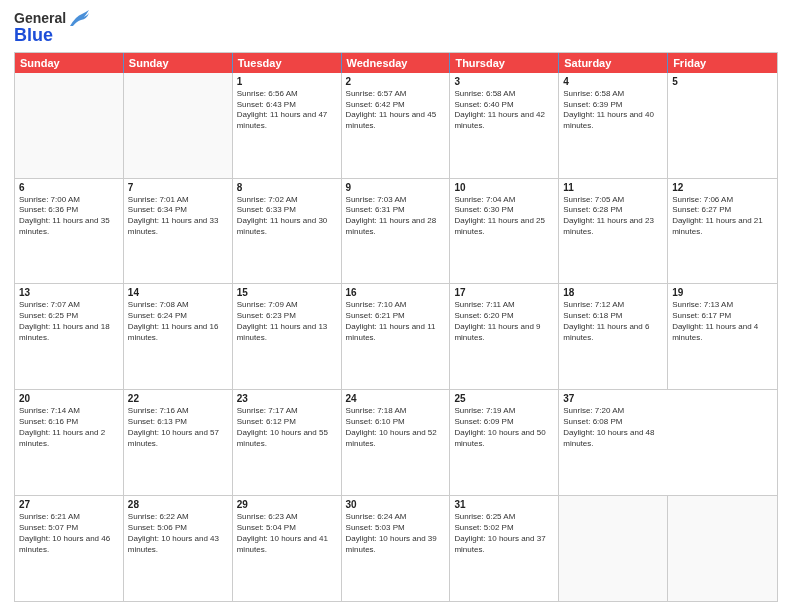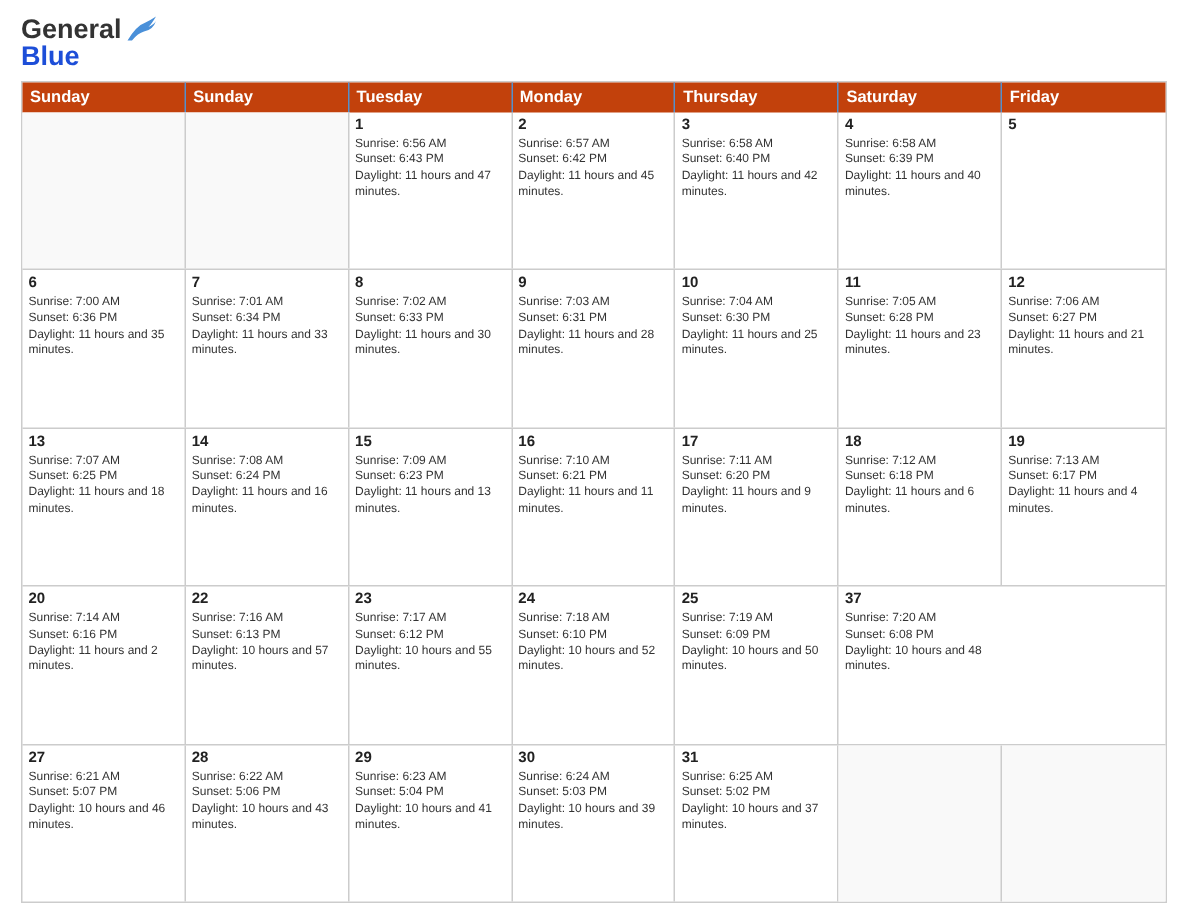--- a/index.html
+++ b/index.html
@@ -44,21 +44,21 @@
     }
     .calendar {
       flex: 1;
       display: flex;
       flex-direction: column;
       border: 1px solid #ccc;
     }
     .cal-header-row {
       display: grid;
       grid-template-columns: repeat(7, 1fr);
-      background: #c2410c;
+      background: #ef4444;
     }
     .cal-header-cell {
       color: #fff;
       font-size: 11px;
       font-weight: bold;
       padding: 4px 5px;
       border-right: 1px solid #5590cc;
       text-align: left;
     }
     .cal-header-cell:last-child { border-right: none; }
@@ -99,41 +99,41 @@
   </style>
 </head>
 <body>
 
 <div class="page">
   <div class="header">
     <div class="logo">
   <div style="display:flex;align-items:center;line-height:1.1;">
     <div style="display:flex;flex-direction:column;align-items:flex-start;">
       <div style="display:flex;align-items:center;">
-        <span style="font-size:18px;font-weight:bold;color:#333;">General</span>
+        <span style="font-size:14px;font-weight:bold;color:#333;">General</span>
         <svg width="22" height="20" viewBox="0 0 22 20" style="margin-left:2px;margin-top:-2px;">
           <path d="M2,18 Q8,8 14,6 Q18,4 21,2 Q18,7 16,9 Q20,7 21,5 Q19,11 13,12 Q9,13 5,18 Z" fill="#4a90d9"></path>
         </svg>
       </div>
       <span style="font-size:18px;font-weight:bold;color:#1d4ed8;margin-top:-2px;">Blue</span>
     </div>
   </div>
 </div>
     <div class="title-area">
       <div class="month-title"></div>
       <div class="location"></div>
     </div>
   </div>
 
   <div class="calendar">
     <div class="cal-header-row">
     <div class="cal-header-cell">Sunday</div>
         <div class="cal-header-cell">Sunday</div>
         <div class="cal-header-cell">Tuesday</div>
-        <div class="cal-header-cell">Monday</div>
+        <div class="cal-header-cell">Wednesday</div>
         <div class="cal-header-cell">Thursday</div>
         <div class="cal-header-cell">Saturday</div>
         <div class="cal-header-cell">Friday</div>
       </div>
     <div class="cal-body">
     <div class="cal-week">
           <div class="cal-cell empty"></div>
           <div class="cal-cell empty"></div>
           <div class="cal-cell">
             <span class="day-num">1</span>

